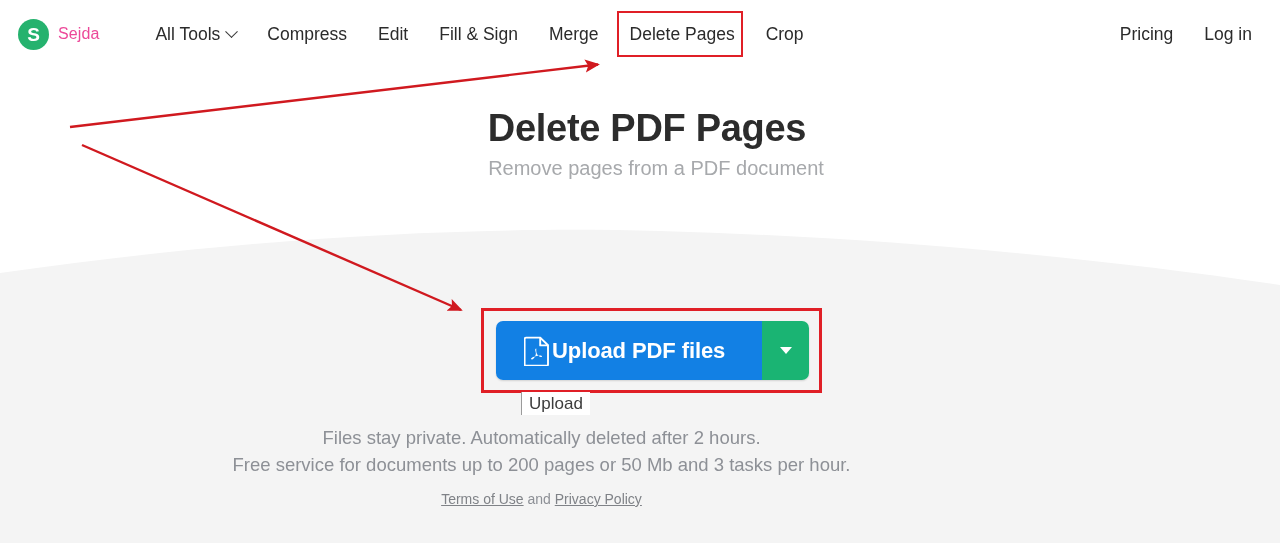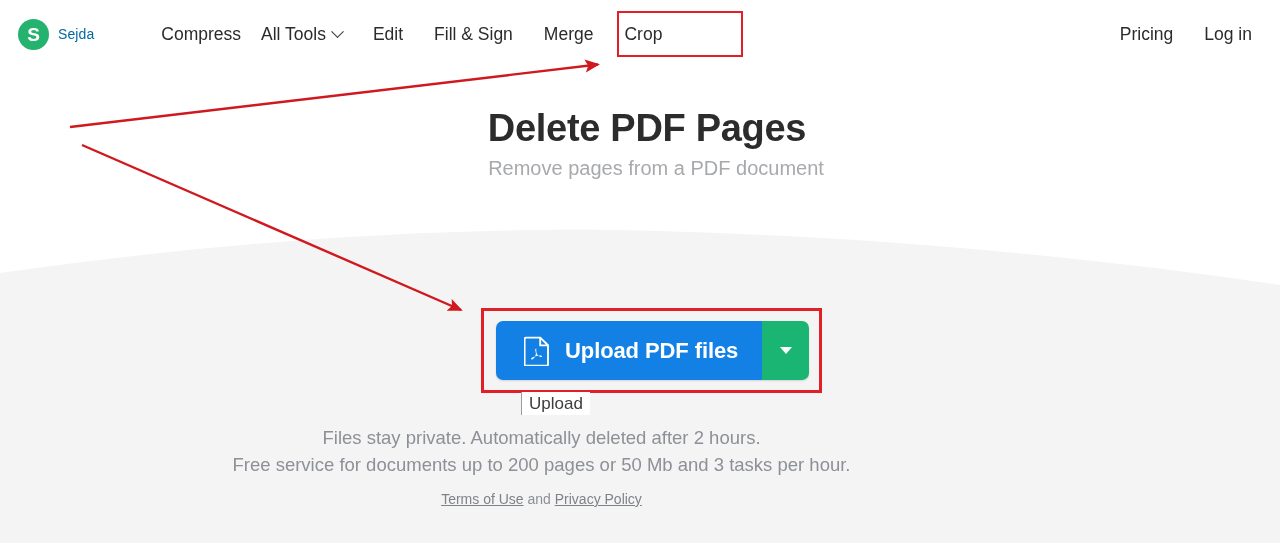--- a/index.html
+++ b/index.html
@@ -51,22 +51,22 @@
     color: #ffffff;
     display: flex;
     align-items: center;
     justify-content: center;
     font-size: 19px;
     font-weight: bold;
     line-height: 1;
     letter-spacing: 0;
   }
   .brand-name {
-    color: #0369a1;
-    font-size: 14px;
+    color: #ec4899;
+    font-size: 16px;
     letter-spacing: 0.1px;
   }
   .nav-left {
     display: flex;
     align-items: center;
     flex: 1 1 auto;
   }
   .nav-right {
     display: flex;
     align-items: center;
@@ -141,21 +141,21 @@
     border-radius: 7px;
     overflow: hidden;
     box-shadow: 0 1px 2px rgba(0,0,0,0.14);
     cursor: pointer;
     width: 313px;
   }
   .upload-main {
     background: #1280e4;
     display: flex;
     align-items: center;
-    gap: 15px;
+    gap: 2px;
     padding: 0 22px 0 28px;
     flex: 1 1 auto;
   }
   .pdf-icon { width: 26px; height: 30px; flex: 0 0 auto; }
   .upload-label {
     color: #ffffff;
     font-size: 22px;
     font-weight: bold;
     white-space: nowrap;
     letter-spacing: -0.1px;
@@ -245,27 +245,28 @@
   </svg>
 
   <nav class="topnav">
 
     <div class="brand">
       <span class="brand-mark">S</span>
       <span class="brand-name">Sejda</span>
     </div>
 
     <div class="nav-left">
-      <div class="nav-item spaced-left">Compress</div>
       <div class="nav-item">
         <span>All Tools</span><i class="chev"></i>
       </div>
+      <div class="nav-item spaced-left">Compress</div>
       <div class="nav-item spaced-left">Edit</div>
       <div class="nav-item spaced-left">Fill &amp; Sign</div>
       <div class="nav-item spaced-left">Merge</div>
+      <div class="nav-item spaced-left">Delete Pages</div>
       <div class="nav-item spaced-left">Crop</div>
     </div>
 
     <div class="nav-right">
       <div class="nav-item spaced-right">Pricing</div>
       <div class="nav-item">Log in</div>
     </div>
   </nav>
 
   <div class="nav-highlight"></div>

